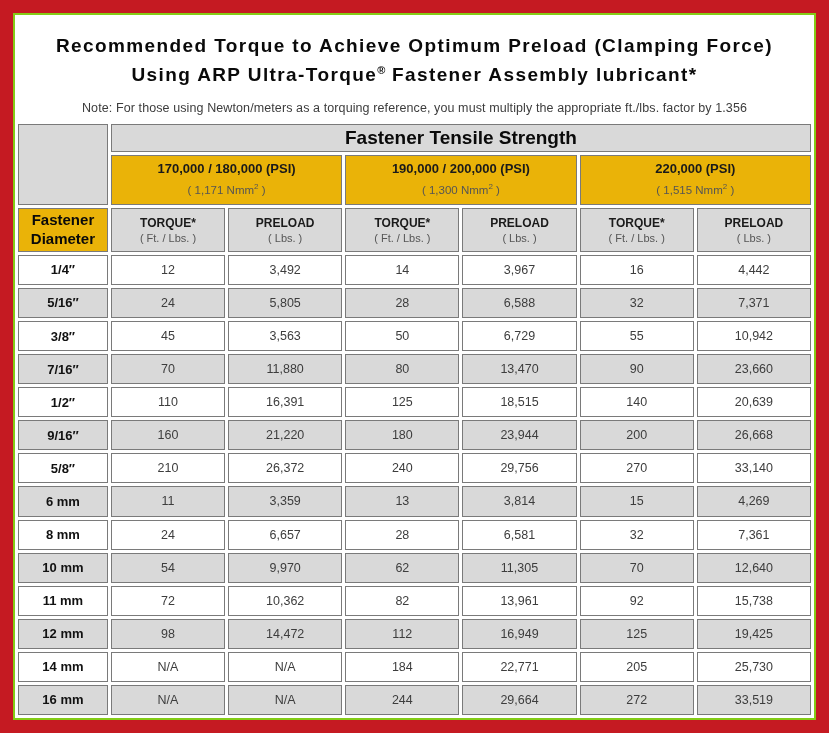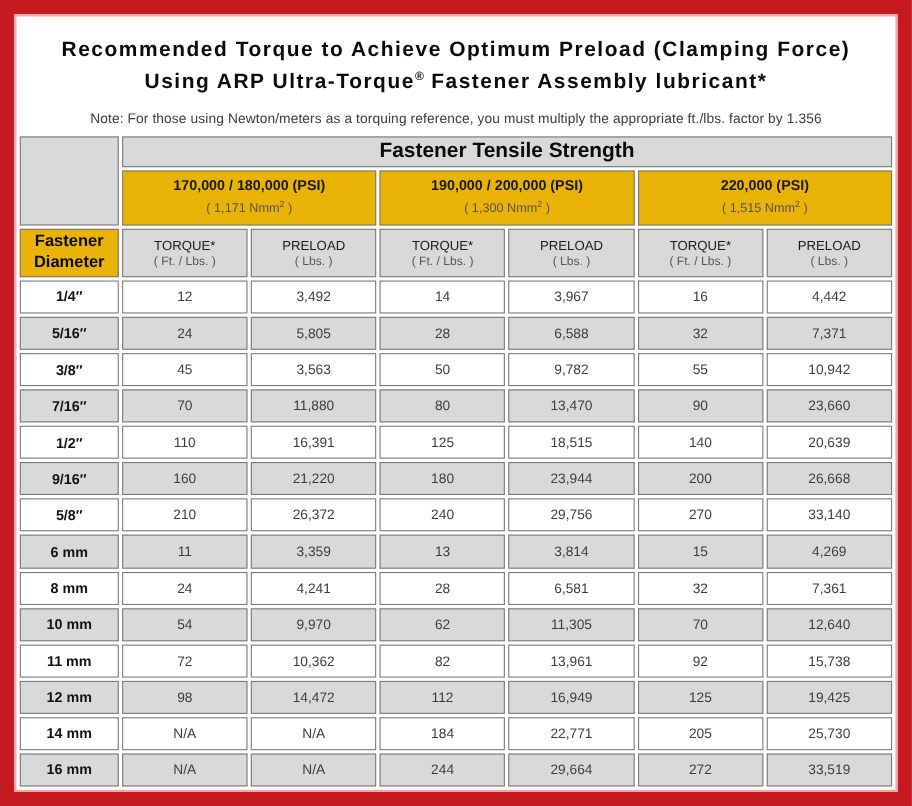--- a/index.html
+++ b/index.html
@@ -8,21 +8,21 @@
 
   .page {
     width: 829px; height: 733px;
     background: #c51a22;
     padding: 13px;
     position: relative;
   }
   .content {
     width: 100%; height: 100%;
     background: #ffffff;
-    border: 2px solid #fca5a5;
+    border: 2px solid #84cc16;
     display: flex;
     flex-direction: column;
     overflow: hidden;
   }
 
   
   .title-area {
     padding: 16px 8px 6px;
     text-align: center;
     flex: 0 0 auto;
@@ -86,21 +86,21 @@
     font-weight: normal;
   }
   .nmm-label sup { font-size: 8px; }
   .diam-head {
     font-weight: bold;
     font-size: 15px;
     color: #0a0a0a;
     line-height: 1.25;
   }
   .col-title {
-    font-weight: normal;
+    font-weight: bold;
     font-size: 12px;
     color: #1a1a1a;
     display: block;
   }
   .col-unit {
     font-size: 11px;
     color: #555555;
     font-weight: normal;
     display: block;
     margin-top: 2px;
@@ -206,21 +206,21 @@
               <td>28</td>
               <td>6,588</td>
               <td>32</td>
               <td>7,371</td>
             </tr>
             <tr>
               <td class="diam">3/8″</td>
               <td>45</td>
               <td>3,563</td>
               <td>50</td>
-              <td>9,782</td>
+              <td>6,729</td>
               <td>55</td>
               <td>10,942</td>
             </tr>
             <tr>
               <td class="diam">7/16″</td>
               <td>70</td>
               <td>11,880</td>
               <td>80</td>
               <td>13,470</td>
               <td>90</td>
@@ -258,21 +258,21 @@
               <td>11</td>
               <td>3,359</td>
               <td>13</td>
               <td>3,814</td>
               <td>15</td>
               <td>4,269</td>
             </tr>
             <tr>
               <td class="diam">8 mm</td>
               <td>24</td>
-              <td>4,241</td>
+              <td>6,657</td>
               <td>28</td>
               <td>6,581</td>
               <td>32</td>
               <td>7,361</td>
             </tr>
             <tr>
               <td class="diam">10 mm</td>
               <td>54</td>
               <td>9,970</td>
               <td>62</td>

